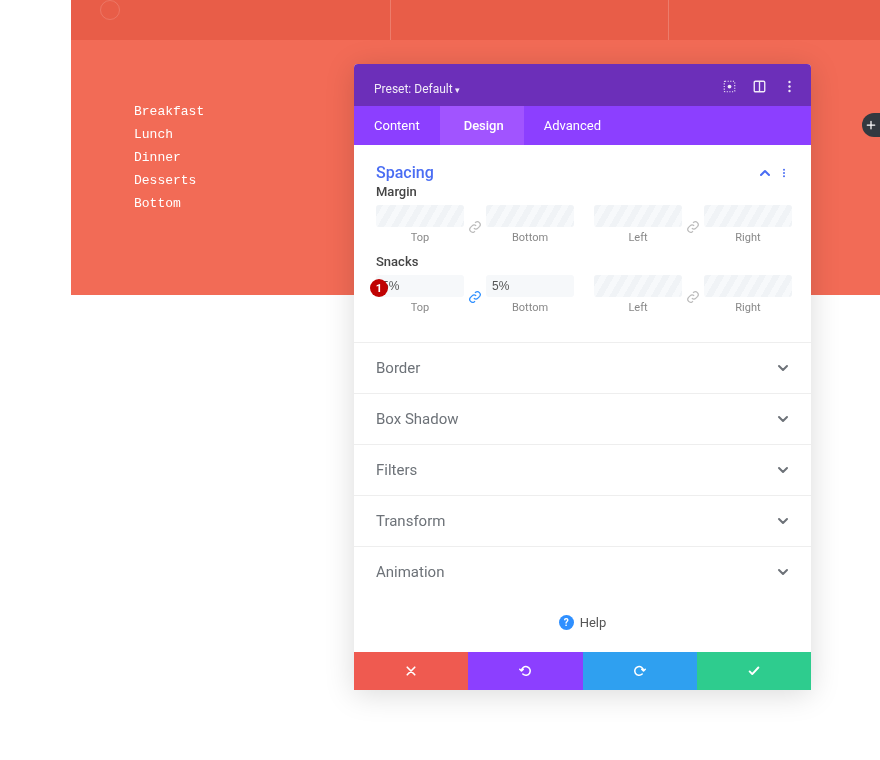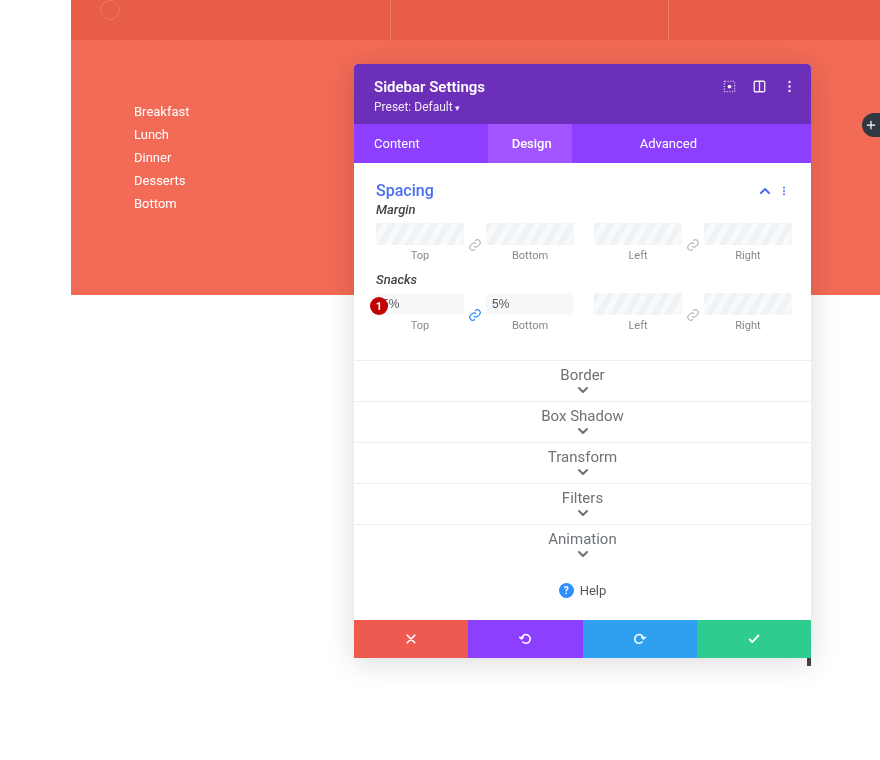--- a/index.html
+++ b/index.html
@@ -5,63 +5,63 @@
   * { box-sizing: border-box; margin: 0; padding: 0; }
   body { font-family: -apple-system, BlinkMacSystemFont, "Segoe UI", Roboto, sans-serif; background: #fff; width: 880px; height: 760px; position: relative; overflow: hidden; }
 
   .bg-coral { position: absolute; top: 0; left: 71px; right: 0; height: 295px; background: #f26b56; }
   .bg-darkcoral { position: absolute; top: 0; left: 71px; right: 0; height: 40px; background: #e85d48; }
   .bg-left { position: absolute; top: 0; left: 0; width: 71px; height: 295px; background: #fff; }
   .logo-circle { position: absolute; top: 0; left: 100px; width: 20px; height: 20px; border: 1px solid rgba(255,255,255,0.3); border-radius: 50%; opacity: 0.5; }
   .vline1 { position: absolute; top: 0; left: 390px; width: 1px; height: 40px; background: rgba(255,255,255,0.2); }
   .vline2 { position: absolute; top: 0; left: 668px; width: 1px; height: 40px; background: rgba(255,255,255,0.2); }
 
-  .sidebar-menu { position: absolute; top: 105px; left: 134px; color: #fff; font-size: 13px; line-height: 1; }
+  .sidebar-menu { position: absolute; top: 105px; left: 134px; color: #fff; font-size: 13px; line-height: 1; font-family: Liberation Mono, monospace; }
   .sidebar-menu div { margin-bottom: 10px; cursor: pointer; }
 
   .add-btn { position: absolute; top: 113px; right: 0; width: 18px; height: 24px; background: #333940; color: #fff; border-radius: 12px 0 0 12px; display: flex; align-items: center; justify-content: center; font-size: 14px; cursor: pointer; }
 
   .modal { position: absolute; top: 64px; left: 354px; width: 457px; background: #fff; box-shadow: 0 4px 30px rgba(0,0,0,0.15); border-radius: 4px 4px 0 0; overflow: hidden; }
 
   .modal-header { background: #6c2fb9; color: #fff; padding: 14px 20px 10px; position: relative; }
   .modal-title { font-size: 15px; font-weight: 600; }
   .modal-preset { font-size: 12px; margin-top: 4px; opacity: 0.9; cursor: pointer; }
   .modal-preset::after { content: " ▾"; font-size: 9px; }
   .modal-hicons { position: absolute; top: 14px; right: 14px; display: flex; gap: 14px; align-items: center; }
   .modal-hicons span { cursor: pointer; opacity: 0.9; }
   .hicon { display:inline-flex; width:16px; height:16px; align-items:center; justify-content:center; }
 
-  .modal-tabs { background: #8c3fff; display: flex; color: #fff; font-size: 13px; gap: 48px; }
+  .modal-tabs { background: #8c3fff; display: flex; color: #fff; font-size: 13px; }
   .modal-tabs div { padding: 12px 20px; cursor: pointer; }
   .modal-tabs .active { background: #a154ff; font-weight: 500; padding-left: 24px; }
 
   .modal-body { background: #fff; }
 
   .section-open { padding: 18px 22px 0; }
   .section-title-row { display: flex; justify-content: space-between; align-items: center; }
   .section-title { color: #4a6df3; font-size: 16px; font-weight: 500; }
   .section-title-icons { display: flex; gap: 8px; align-items: center; color: #4a6df3; }
   .section-title-icons span { cursor: pointer; font-size: 12px; }
 
-  .sub-label { font-size: 13px; color: #444; font-weight: 500; margin-bottom: 6px; margin-top: 2px; font-style: italic; }
+  .sub-label { font-size: 13px; color: #444; font-weight: 500; margin-bottom: 6px; margin-top: 2px; }
 
   .spacing-row { display: flex; align-items: flex-start; gap: 0; margin-bottom: 10px; position: relative; }
   .spacing-group { display: flex; align-items: center; position: relative; }
   .spacing-sep { width: 1px; height: 32px; background: #e0e0e0; margin: 0 10px; }
   .sp-field { display: flex; flex-direction: column; align-items: center; }
   .sp-input { background: #f6f8fa; border: none; border-radius: 3px; height: 22px; padding: 0 6px; font-size: 12px; color: #555; width: 88px; }
   .sp-input-empty { background: repeating-linear-gradient(120deg, #f0f3f6 0 6px, #f7f9fb 6px 12px); }
   .sp-cap { font-size: 11px; color: #888; margin-top: 4px; text-align: center; }
   .link-icon { width: 18px; display:flex; justify-content:center; color:#bbb; font-size:11px; margin: 4px 2px 0; }
   .link-icon.active { color: #2e8fff; }
   .link-icon svg { width:14px; height:14px; }
 
   .annot-badge { position: absolute; left: -6px; top: 4px; width: 18px; height: 18px; border-radius: 50%; background: #c00202; color: #fff; font-size: 11px; font-weight: bold; display: flex; align-items: center; justify-content: center; z-index: 5; }
 
-  .accordion { border-top: 1px solid #eee; padding: 5px 22px; display: flex; justify-content: space-between; align-items: center; cursor: pointer; flex-direction: column; }
+  .accordion { border-top: 1px solid #eee; padding: 16px 22px; display: flex; justify-content: space-between; align-items: center; cursor: pointer; }
   .accordion span.title { color: #6d7278; font-size: 15px; }
   .accordion .chev { color: #6d7278; font-size: 12px; }
 
   .help { text-align: center; padding: 18px 0 22px; font-size: 13px; color: #555; display:flex; align-items:center; justify-content:center; gap:6px; }
   .help .q { width: 15px; height: 15px; border-radius: 50%; background: #2e8fff; color: #fff; font-size: 10px; display:inline-flex; align-items:center; justify-content:center; font-weight:bold; }
 
   .modal-footer { display: flex; height: 38px; }
   .modal-footer div { flex: 1; display: flex; align-items: center; justify-content: center; color: #fff; cursor: pointer; font-size: 14px; }
   .fb-cancel { background: #ef5a50; }
   .fb-undo { background: #8c3fff; }
@@ -94,21 +94,20 @@
   <svg viewBox="0 0 16 16" width="10" height="10">
       <path d="M8 2v12M2 8h12" stroke="#fff" stroke-width="2" stroke-linecap="round"></path>
     </svg>
 </div>
 
 <div class="right-edge"></div>
 
 <div class="modal">
 
   <div class="modal-header">
-    <div class="modal-title">Sidebar Settings</div>
     <div class="modal-preset">Preset: Default</div>
     <div class="modal-hicons">
       <span class="hicon">
         <svg viewBox="0 0 20 20" width="15" height="15">
             <rect x="3" y="3" width="14" height="14" rx="1" fill="none" stroke="#fff" stroke-width="1.5" stroke-dasharray="1.5 2"></rect>
             <circle cx="10" cy="10" r="2.5" fill="#fff"></circle>
           </svg>
       </span>
       <span class="hicon">
         <svg viewBox="0 0 20 20" width="15" height="15">
@@ -235,29 +234,29 @@
     </div>
     <div class="accordion">
       <span class="title">Box Shadow</span>
       <span class="chev">
           <svg viewBox="0 0 12 12" width="12" height="12">
             <path d="M2 4l4 4 4-4" stroke="#6d7278" stroke-width="2" fill="none" stroke-linecap="round" stroke-linejoin="round"></path>
           </svg>
         </span>
     </div>
     <div class="accordion">
+      <span class="title">Filters</span>
+      <span class="chev">
+          <svg viewBox="0 0 12 12" width="12" height="12">
+            <path d="M2 4l4 4 4-4" stroke="#6d7278" stroke-width="2" fill="none" stroke-linecap="round" stroke-linejoin="round"></path>
+          </svg>
+        </span>
+    </div>
+    <div class="accordion">
       <span class="title">Transform</span>
-      <span class="chev">
-          <svg viewBox="0 0 12 12" width="12" height="12">
-            <path d="M2 4l4 4 4-4" stroke="#6d7278" stroke-width="2" fill="none" stroke-linecap="round" stroke-linejoin="round"></path>
-          </svg>
-        </span>
-    </div>
-    <div class="accordion">
-      <span class="title">Filters</span>
       <span class="chev">
           <svg viewBox="0 0 12 12" width="12" height="12">
             <path d="M2 4l4 4 4-4" stroke="#6d7278" stroke-width="2" fill="none" stroke-linecap="round" stroke-linejoin="round"></path>
           </svg>
         </span>
     </div>
     <div class="accordion">
       <span class="title">Animation</span>
       <span class="chev">
           <svg viewBox="0 0 12 12" width="12" height="12">

